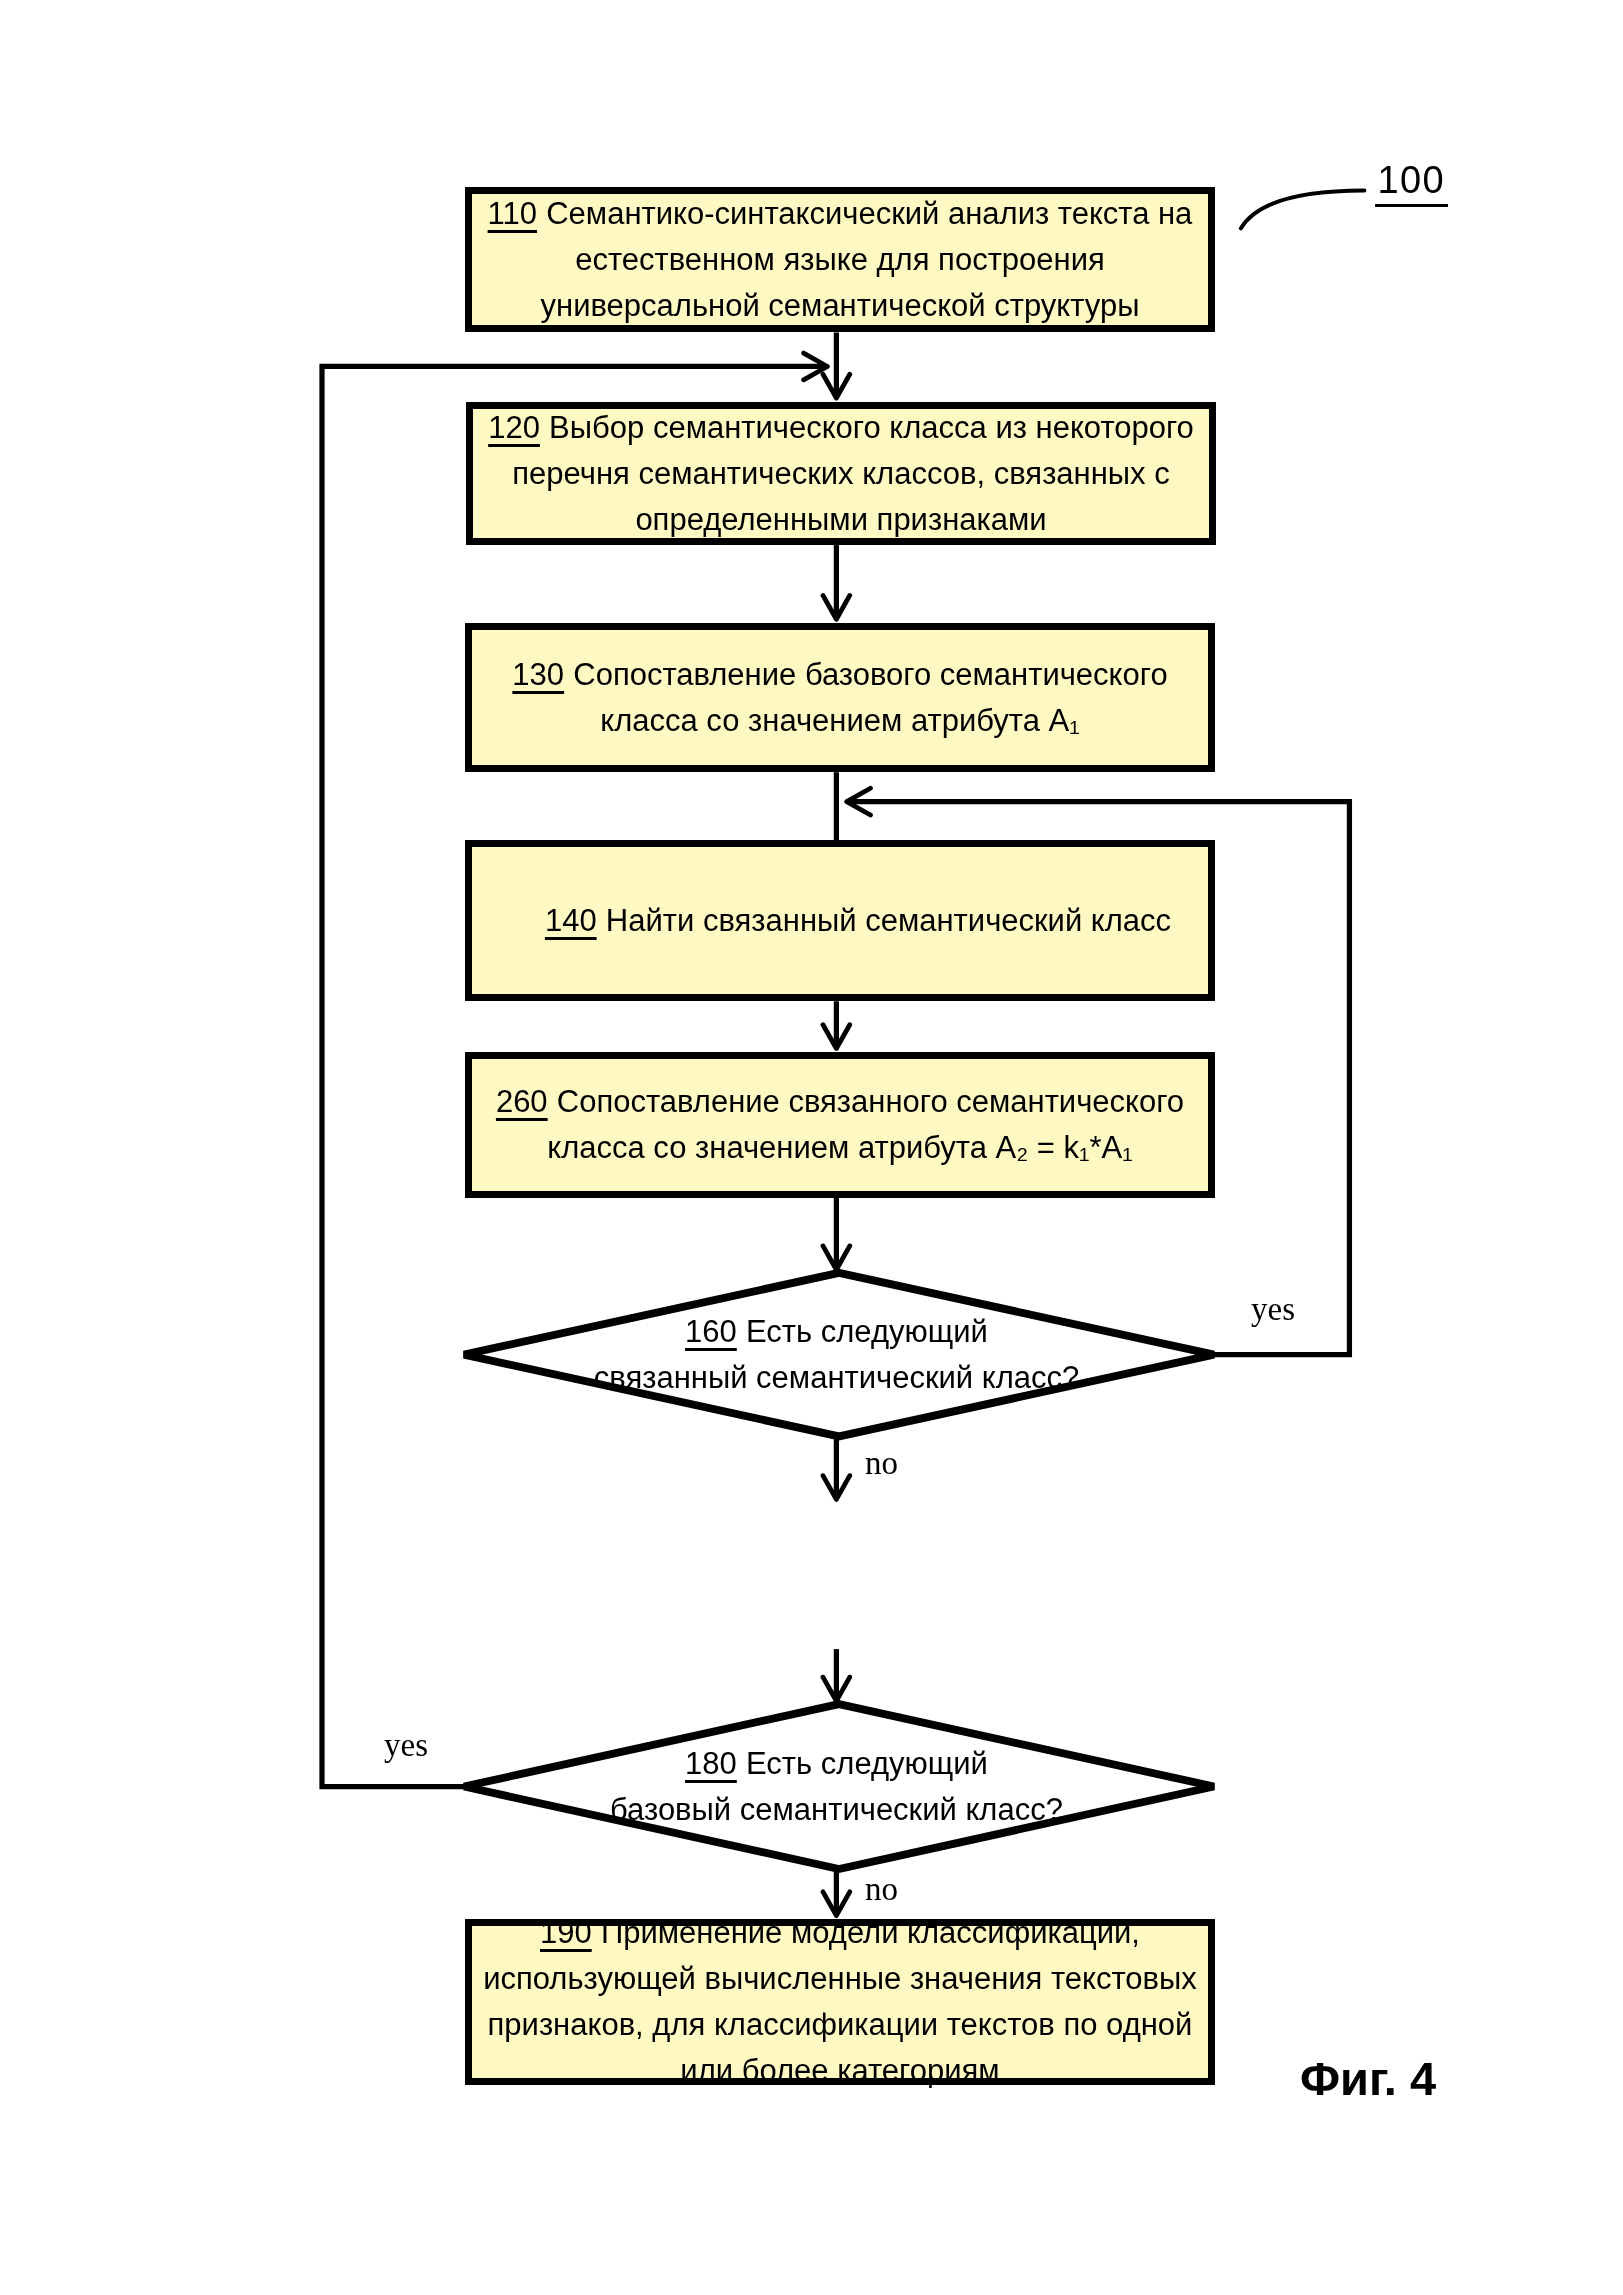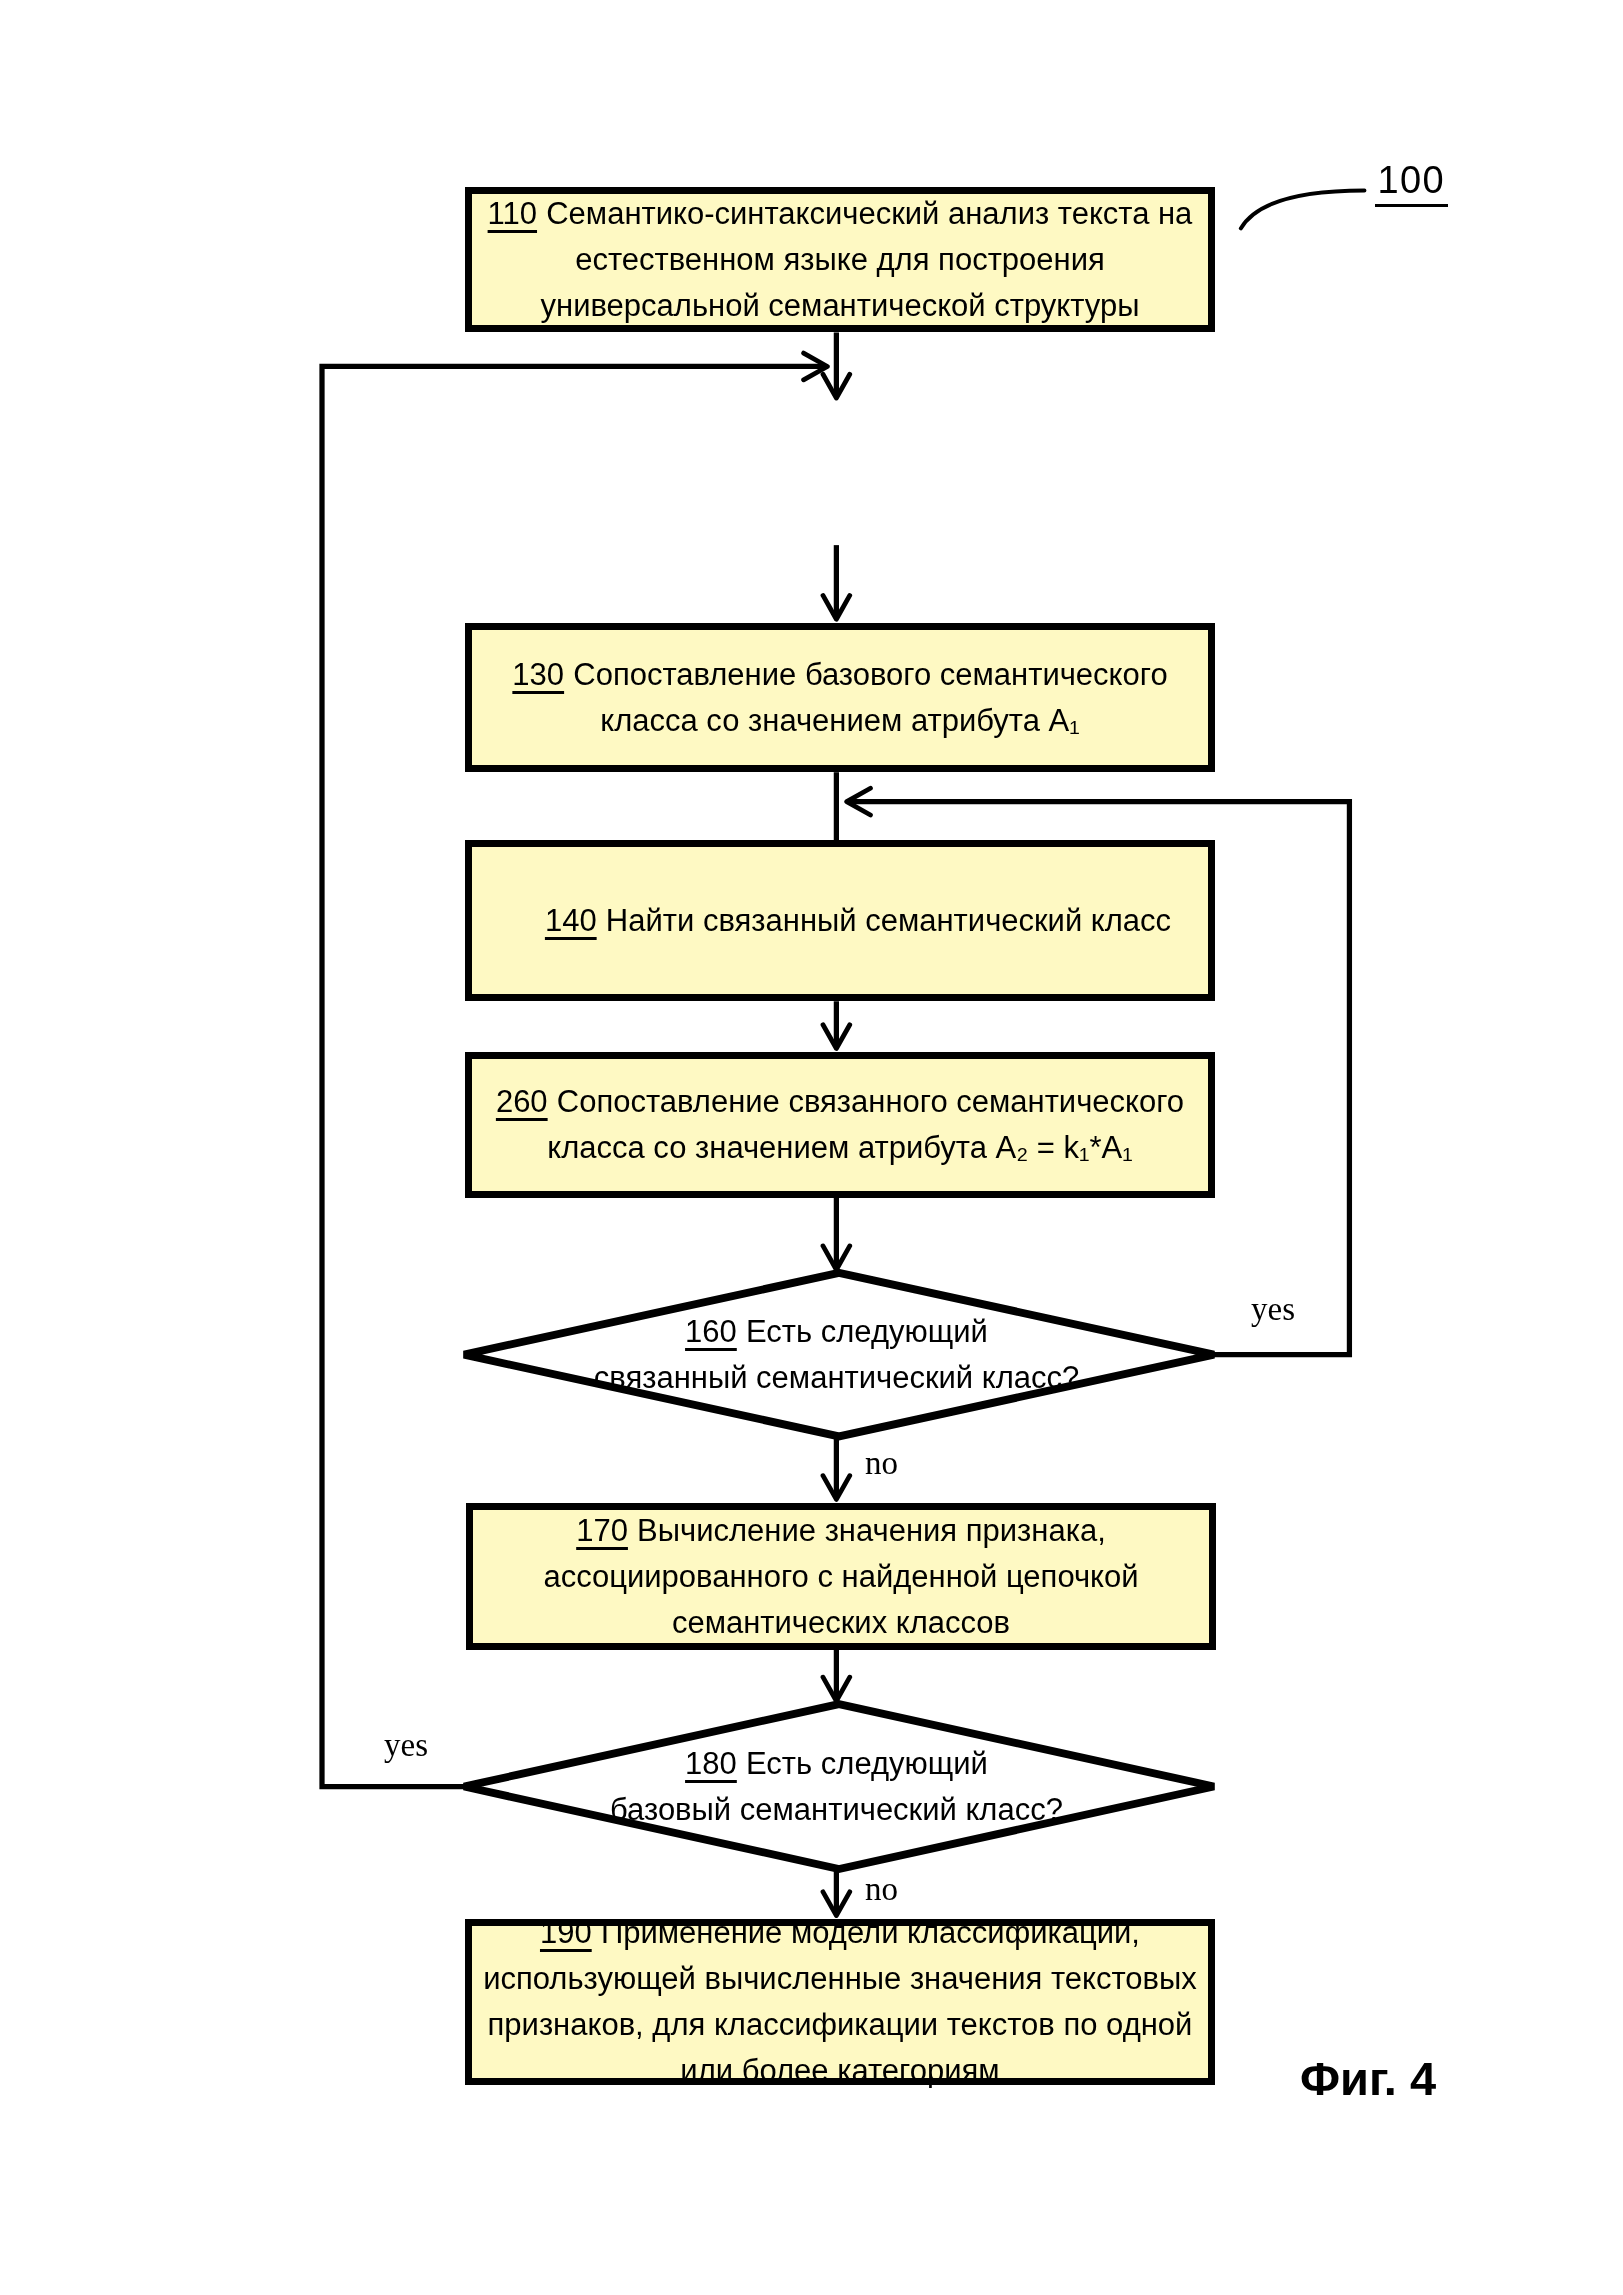--- a/index.html
+++ b/index.html
@@ -103,45 +103,45 @@
 
     <path d="M1896,349 Q1930,291 2085,291" fill="none" stroke="#000" stroke-width="6" stroke-linecap="round"></path>
   </svg>
 
   <div class="node" style="left:465px; top:187px; width:750px; height:145px;">
     <div class="node-label"><span class="num">110</span><span class="txt">Семантико-синтаксический анализ текста на
 естественном языке для построения
 универсальной семантической структуры</span></div>
   </div>
 
+  <div class="node" style="left:466px; top:402px; width:750px; height:143px;">
+    <div class="node-label"><span class="num">120</span><span class="txt">Выбор семантического класса из некоторого
+перечня семантических классов, связанных с
+определенными признаками</span></div>
+  </div>
 
   <div class="node" style="left:465px; top:623px; width:750px; height:149px;">
     <div class="node-label"><span class="num">130</span><span class="txt">Сопоставление базового семантического
 класса со значением атрибута A₁</span></div>
   </div>
 
   <div class="node" style="left:465px; top:840px; width:750px; height:161px;padding-left:36px;">
     <div class="node-label"><span class="num">140</span><span class="txt">Найти связанный семантический класс</span></div>
   </div>
 
   <div class="node" style="left:465px; top:1052px; width:750px; height:146px;">
     <div class="node-label"><span class="num">260</span><span class="txt">Сопоставление связанного семантического
 класса со значением атрибута A₂ = k₁*A₁</span></div>
   </div>
 
   <div class="diamond-label" style="left:509px; top:1273px; width:655px; height:164px;">
     <div><span class="num">160</span><span class="txt">Есть следующий
 связанный семантический класс?</span></div>
   </div>
 
-  <div class="node" style="left:466px; top:1503px; width:750px; height:147px;">
-    <div class="node-label"><span class="num">170</span><span class="txt">Вычисление значения признака,
-ассоциированного с найденной цепочкой
-семантических классов</span></div>
-  </div>
 
   <div class="diamond-label" style="left:509px; top:1704px; width:655px; height:165px;">
     <div><span class="num">180</span><span class="txt">Есть следующий
 базовый семантический класс?</span></div>
   </div>
 
   <div class="node" style="left:465px; top:1919px; width:750px; height:166px;align-items:center;">
     <div class="node-label"><span class="num">190</span><span class="txt">Применение модели классификации,
 использующей вычисленные значения текстовых
 признаков, для классификации текстов по одной

